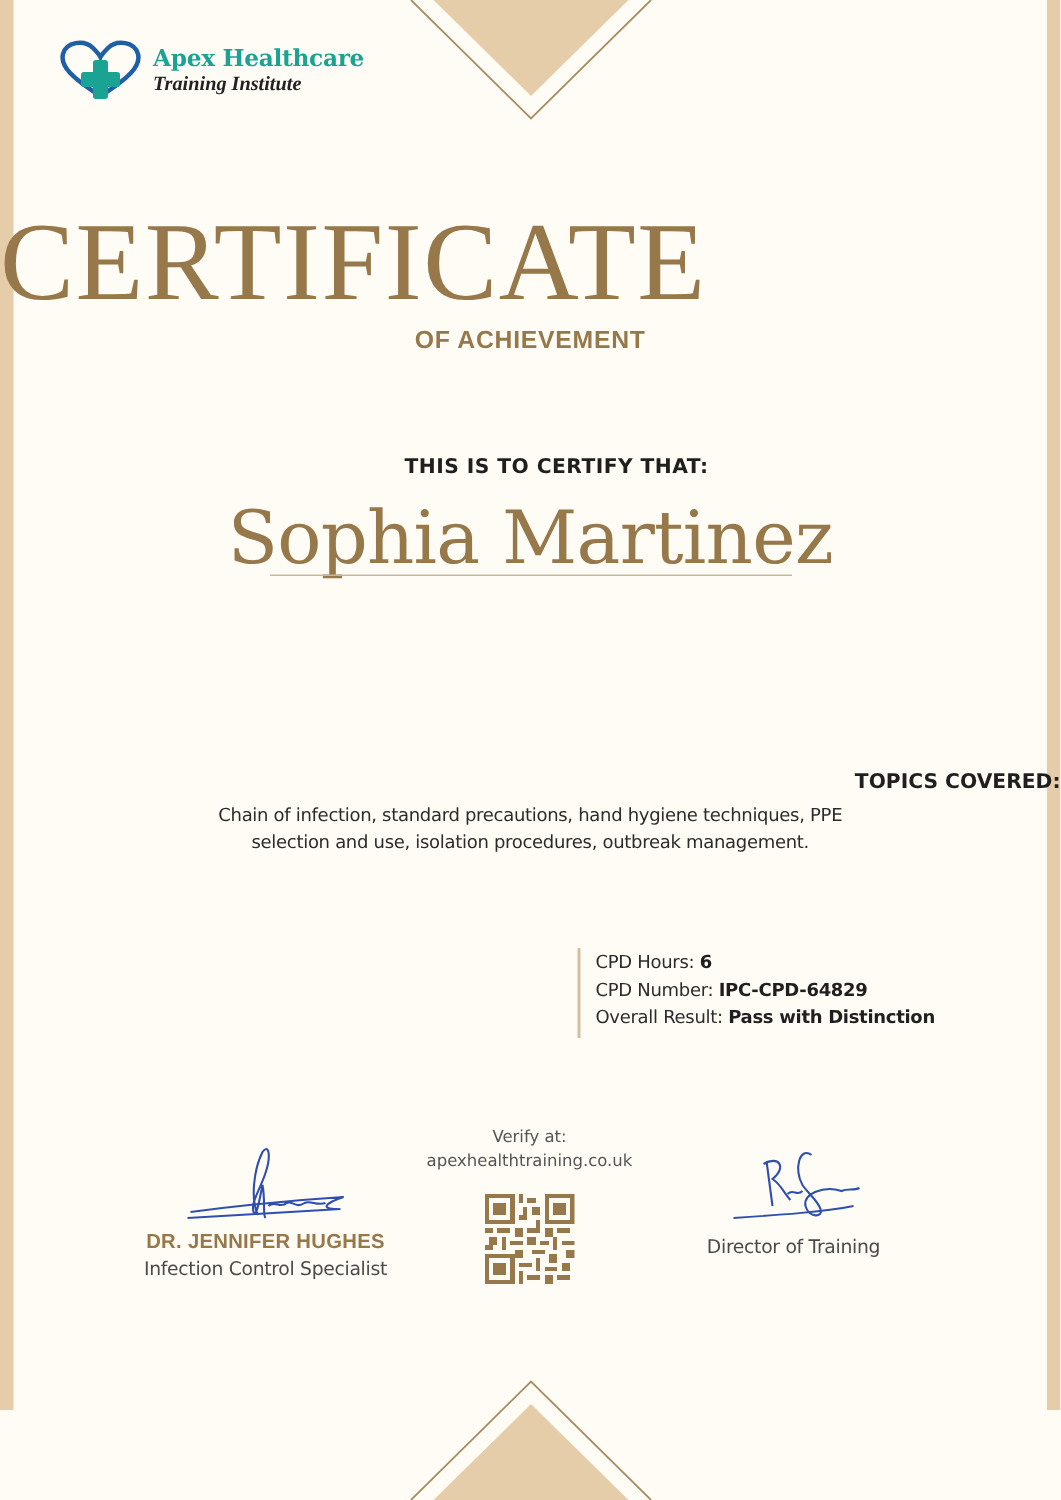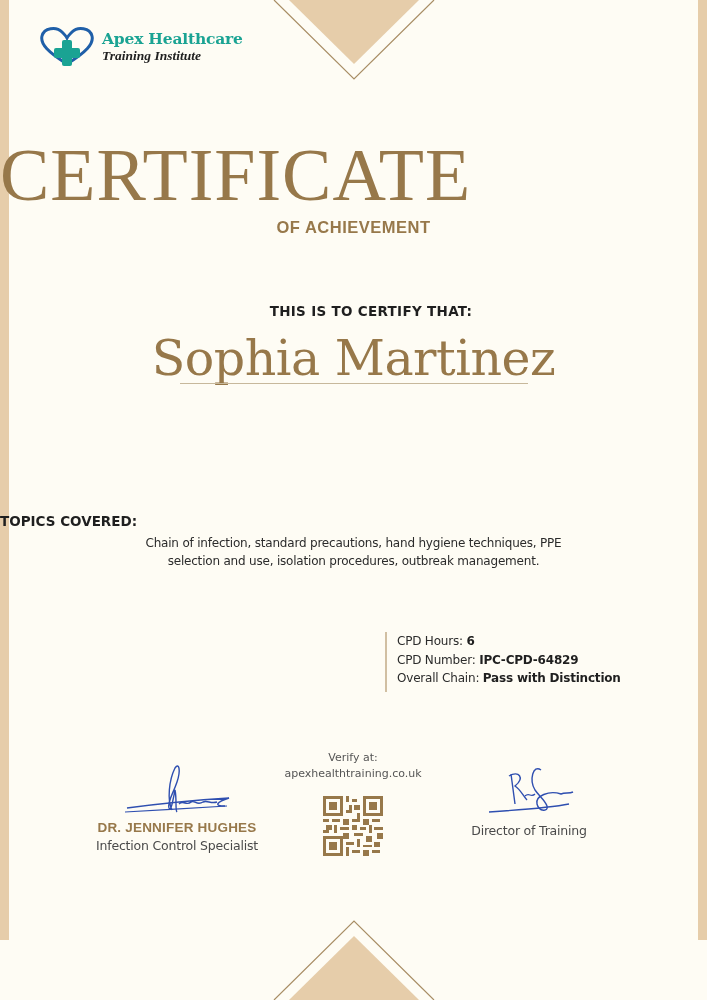--- a/index.html
+++ b/index.html
@@ -25,21 +25,21 @@
 
   .title { position: absolute; left: 0; right: 0; top: 138px; text-align: left; font-family: "Liberation Serif", serif; font-size: 74px; color: #97784a; letter-spacing: 1px; line-height: 1; }
   .subtitle { position: absolute; left: 0; right: 0; top: 218px; text-align: center; font-family: "Liberation Sans", sans-serif; font-weight: bold; font-size: 16.5px; color: #97784a; letter-spacing: 0.5px; }
 
   .certify { position: absolute; left: 0; right: 0; top: 303px; text-align: center; font-family: "DejaVu Sans", sans-serif; font-weight: bold; font-size: 13.5px; color: #1f1f1f; letter-spacing: 0.3px; margin-left: 35px; }
   .recipient { position: absolute; left: 0; right: 0; top: 332px; text-align: center; font-family: "DejaVu Serif", serif; font-size: 49px; color: #97784a; letter-spacing: -0.5px; line-height: 1.1; }
   .name-rule { position: absolute; left: 180px; width: 348px; top: 383px; height: 1px; background: #c7b89b; }
 
   .desc { position: absolute; left: 60px; right: 60px; top: 419px; text-align: center; font-family: "DejaVu Sans", sans-serif; font-size: 14.5px; line-height: 21px; color: #2b2b2b; letter-spacing: -0.3px; }
 
-  .topics-h { position: absolute; left: 0; right: 0; top: 513px; text-align: left; font-family: "DejaVu Sans", sans-serif; font-weight: bold; font-size: 13.5px; color: #1f1f1f; }
+  .topics-h { position: absolute; left: 0; right: 0; top: 513px; text-align: right; font-family: "DejaVu Sans", sans-serif; font-weight: bold; font-size: 13.5px; color: #1f1f1f; }
   .topics { position: absolute; left: 120px; right: 120px; top: 535px; text-align: center; font-family: "DejaVu Sans", sans-serif; font-size: 12px; line-height: 17.5px; color: #2b2b2b; letter-spacing: -0.2px; }
 
   .details { position: absolute; top: 632px; font-family: "DejaVu Sans", sans-serif; font-size: 12px; line-height: 18.5px; color: #2b2b2b; letter-spacing: -0.2px; border-left: 2px solid #d1bfa2; padding-left: 10px; height: 60px; }
   .details.left { left: 96px; width: 270px; }
   .details.right { left: 385px; width: 250px; }
   .details b { font-weight: bold; color: #1f1f1f; }
 
   .sig { position: absolute; top: 760px; width: 200px; text-align: center; }
   .sig.left { left: 77px; }
   .sig.right { left: 429px; }
@@ -84,21 +84,21 @@
   <div class="recipient">Sophia Martinez</div>
   <div class="name-rule"></div>
 
 
   <div class="topics-h">TOPICS COVERED:</div>
   <div class="topics">Chain of infection, standard precautions, hand hygiene techniques, PPE selection and use, isolation procedures, outbreak management.</div>
 
   <div class="details right">
     <div><span>CPD Hours: </span><b>6</b></div>
     <div><span>CPD Number: </span><b>IPC-CPD-64829</b></div>
-    <div><span>Overall Chain: </span><b>Pass with Distinction</b></div>
+    <div><span>Overall Result: </span><b>Pass with Distinction</b></div>
   </div>
 
   <div class="sig left">
     <svg viewBox="0 0 120 60">
       <path d="M55 50 C50 40 52 20 58 8 C62 2 64 10 60 22 C56 34 50 42 52 48 C54 52 56 40 58 30 C60 40 58 50 60 52" fill="none" stroke="#2f4fb0" stroke-width="1.4"></path>
       <path d="M10 48 C40 44 80 40 112 38 C100 42 96 46 108 46 M62 44 C66 40 70 46 74 42 C78 40 80 46 86 42 C90 40 94 44 100 42" fill="none" stroke="#2f4fb0" stroke-width="1.4"></path>
       <path d="M8 52 C40 50 80 48 110 46" fill="none" stroke="#2f4fb0" stroke-width="1.2"></path>
     </svg>
     <div class="sig-name">DR. JENNIFER HUGHES</div>
     <div class="sig-role">Infection Control Specialist</div>

